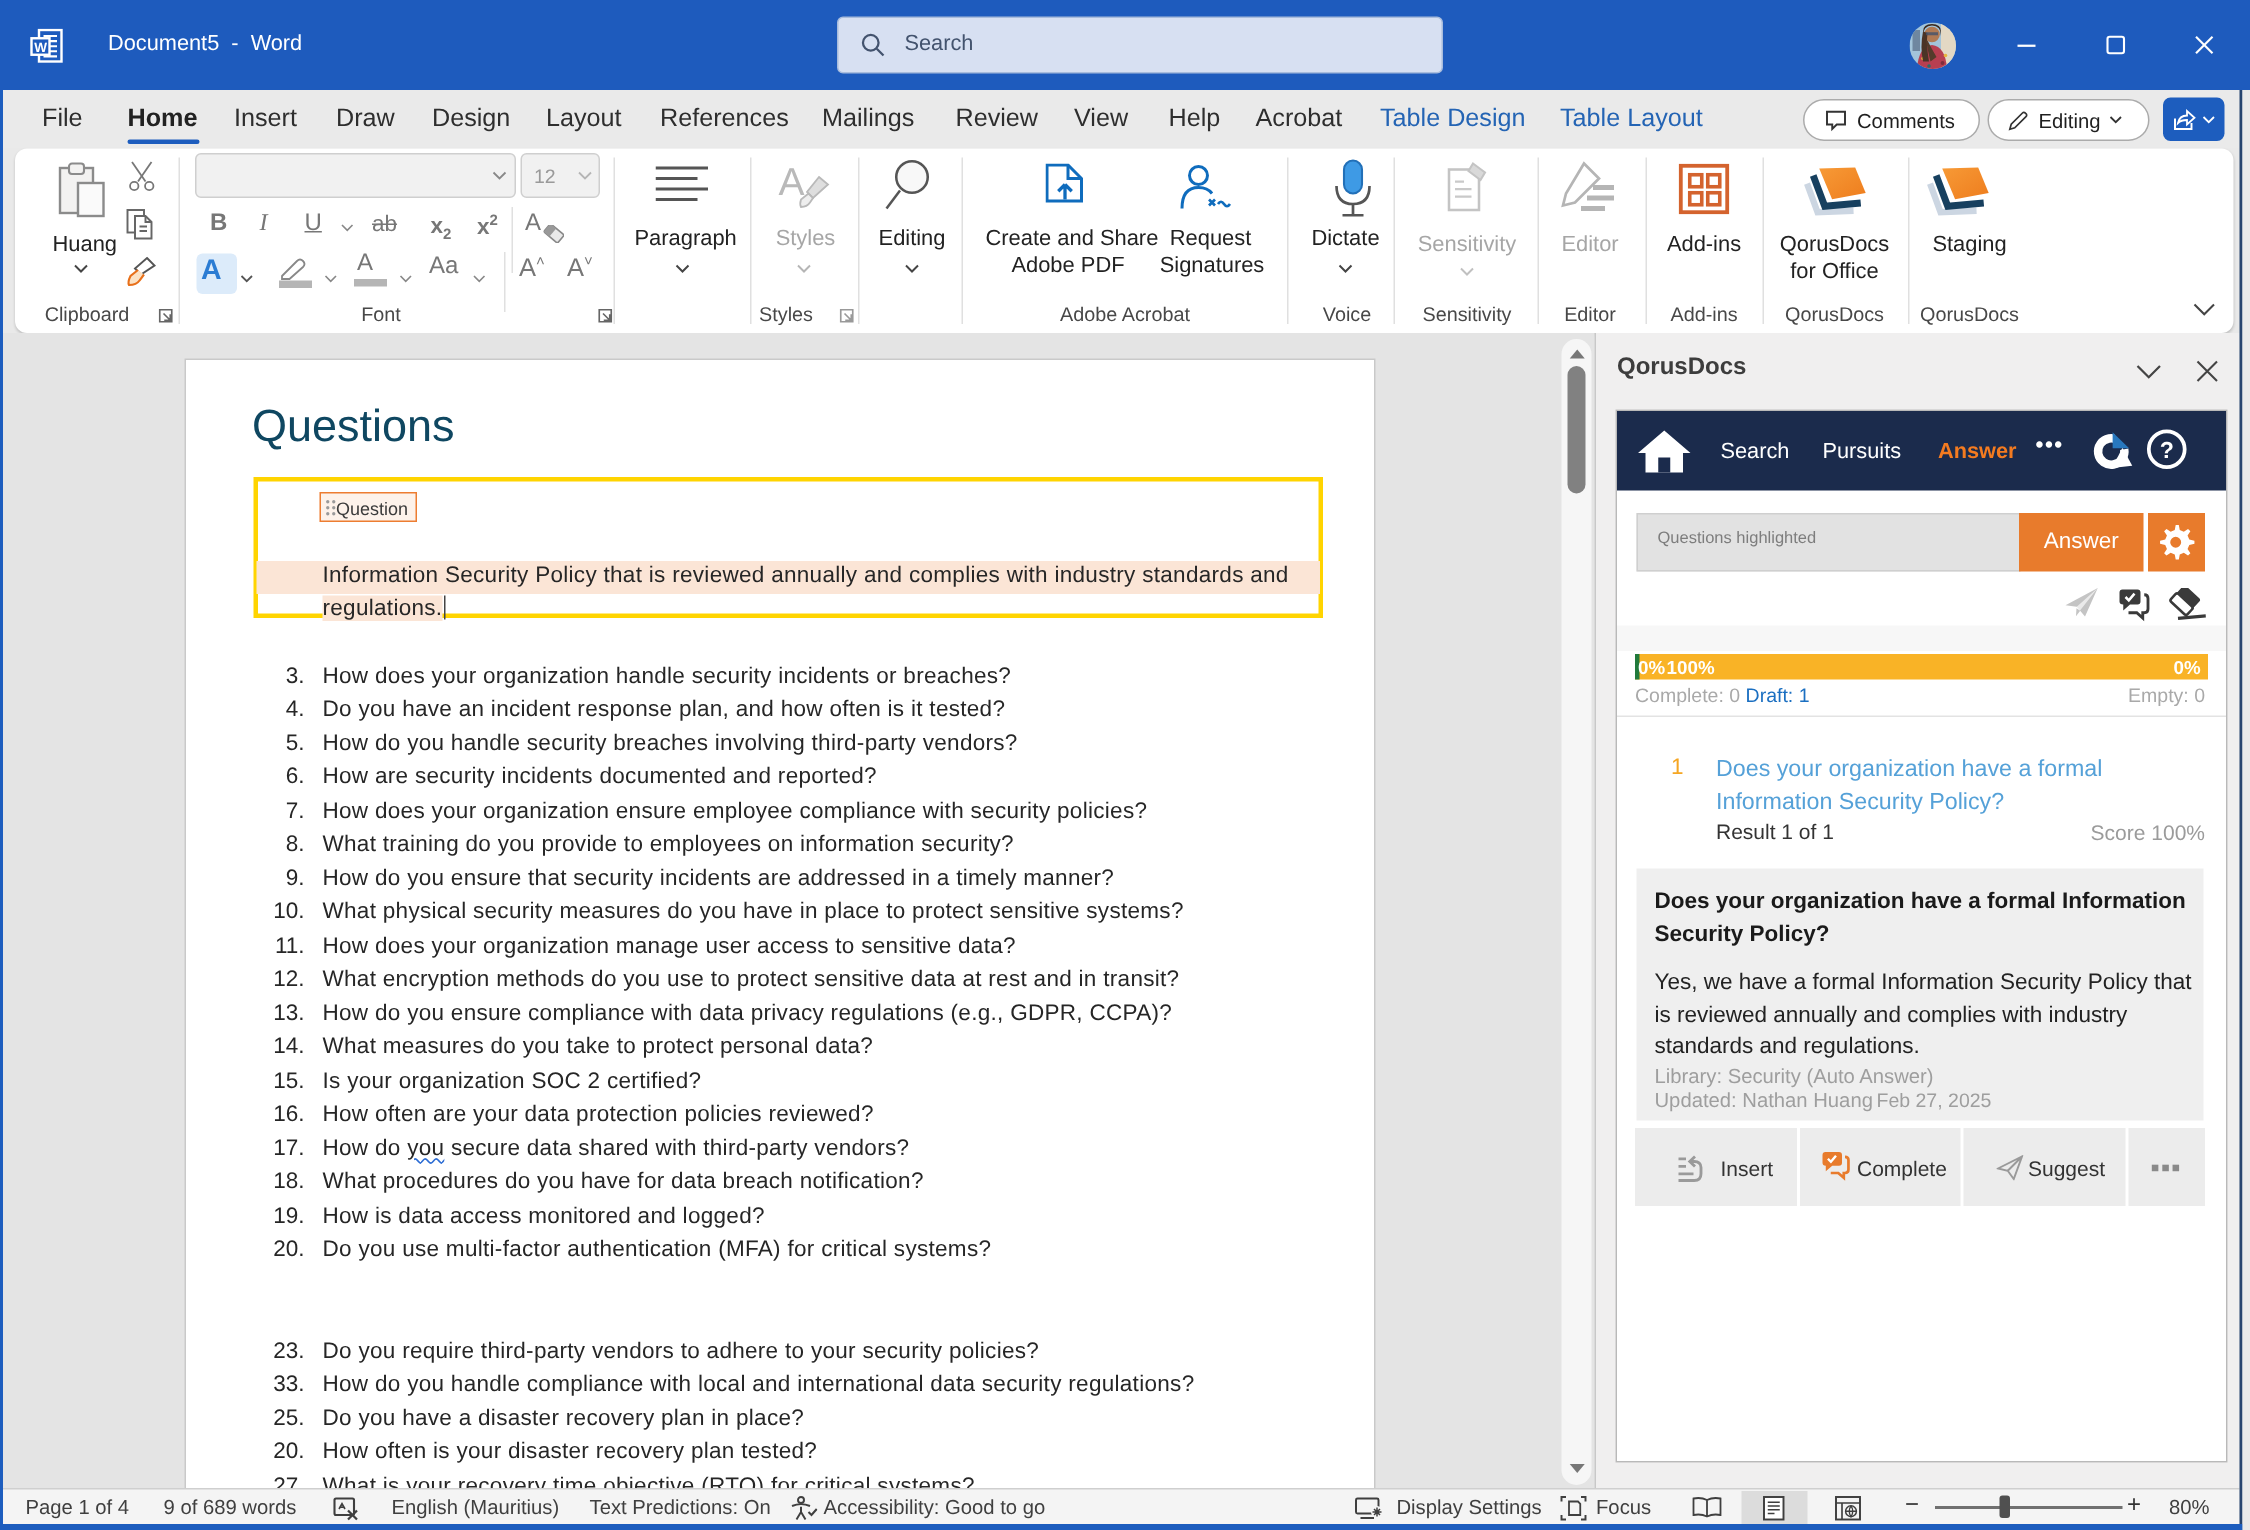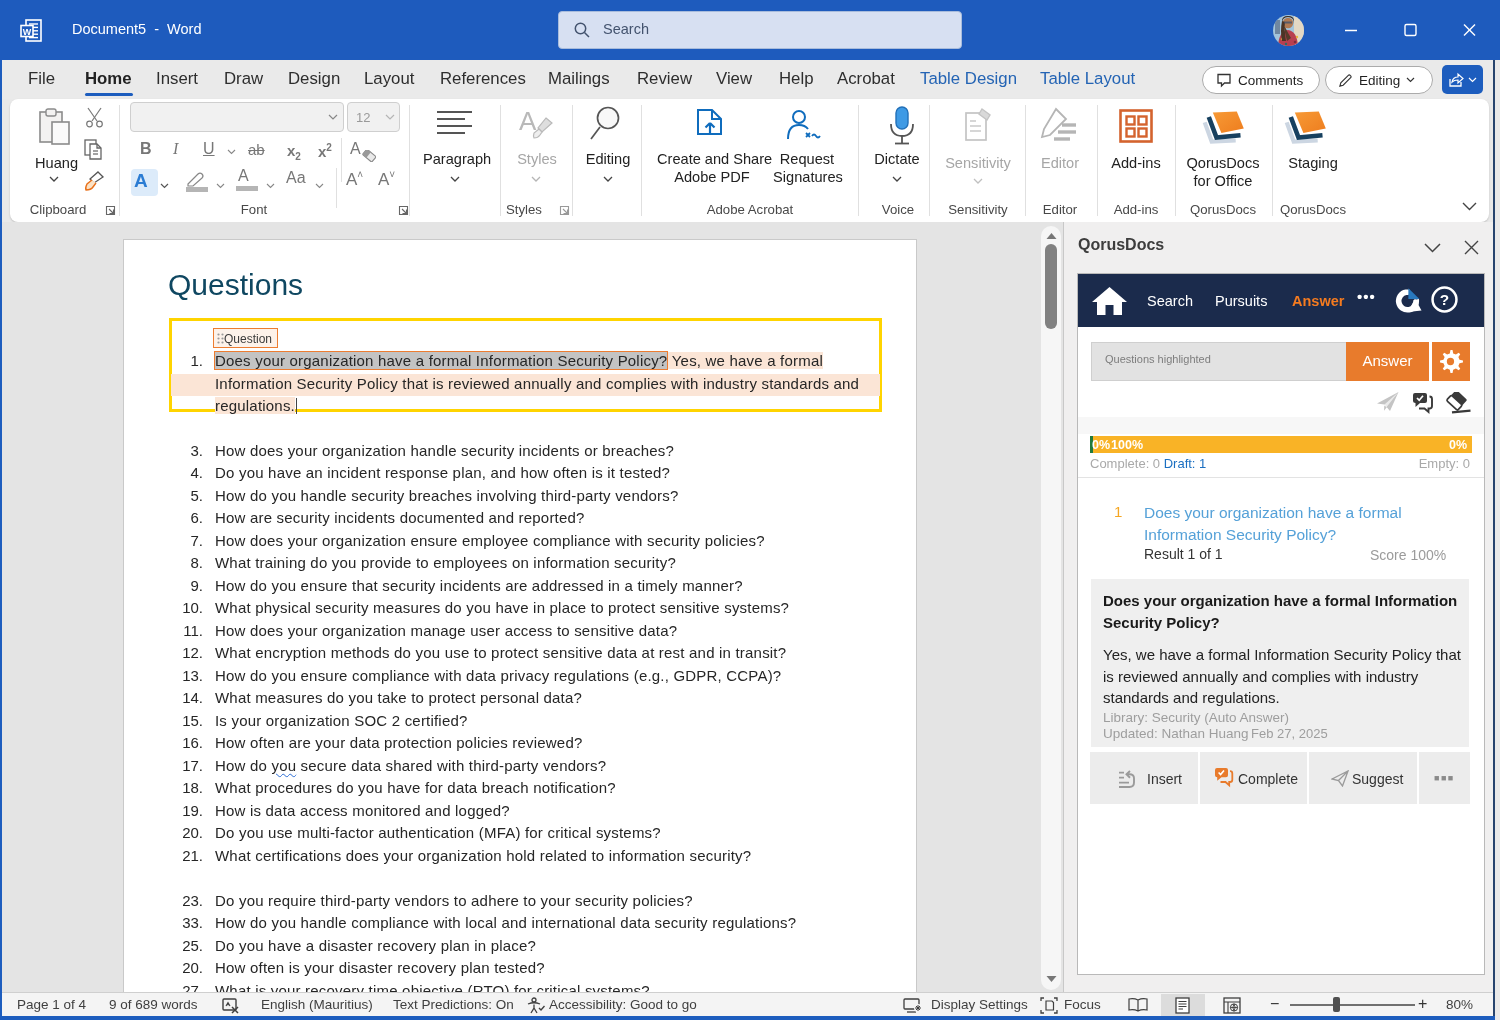--- a/index.html
+++ b/index.html
@@ -360,21 +360,20 @@
           <g fill="#9a9a9a">
             <circle cx="1.5" cy="1.5" r="1.1"></circle>
             <circle cx="5.5" cy="1.5" r="1.1"></circle>
             <circle cx="1.5" cy="5.5" r="1.1"></circle>
             <circle cx="5.5" cy="5.5" r="1.1"></circle>
             <circle cx="1.5" cy="9.5" r="1.1"></circle>
             <circle cx="5.5" cy="9.5" r="1.1"></circle>
           </g>
         </svg>Question
     </div>
-    <div class="dline" style="top:112px"><span class="dnum">1.</span><span style="background:#c3c3c3;outline:1px solid #ED7D31">Does your organization have a formal Information Security Policy?</span><span style="background:#fbe5d6">&nbsp;Yes, we have a formal</span></div>
     <div style="position:absolute;left:47px;top:134px;width:709px;height:22px;background:#fbe5d6"></div>
     <div class="dline" style="top:134.5px"><span class="dnum"></span>Information Security Policy that is reviewed annually and complies with industry standards and</div>
     <div class="dline" style="top:157px"><span class="dnum"></span><span style="background:#fbe5d6">regulations.</span><span style="display:inline-block;width:1.5px;height:16px;background:#444;vertical-align:-3px;margin-left:1px"></span></div>
     <div class="dline" style="top:201.5px"><span class="dnum">3.</span>How does your organization handle security incidents or breaches?</div>
     <div class="dline" style="top:224px"><span class="dnum">4.</span>Do you have an incident response plan, and how often is it tested?</div>
     <div class="dline" style="top:246.5px"><span class="dnum">5.</span>How do you handle security breaches involving third-party vendors?</div>
     <div class="dline" style="top:269px"><span class="dnum">6.</span>How are security incidents documented and reported?</div>
     <div class="dline" style="top:291.5px"><span class="dnum">7.</span>How does your organization ensure employee compliance with security policies?</div>
     <div class="dline" style="top:314px"><span class="dnum">8.</span>What training do you provide to employees on information security?</div>
     <div class="dline" style="top:336.5px"><span class="dnum">9.</span>How do you ensure that security incidents are addressed in a timely manner?</div>
@@ -382,21 +381,20 @@
     <div class="dline" style="top:381.5px"><span class="dnum">11.</span>How does your organization manage user access to sensitive data?</div>
     <div class="dline" style="top:404px"><span class="dnum">12.</span>What encryption methods do you use to protect sensitive data at rest and in transit?</div>
     <div class="dline" style="top:426.5px"><span class="dnum">13.</span>How do you ensure compliance with data privacy regulations (e.g., GDPR, CCPA)?</div>
     <div class="dline" style="top:449px"><span class="dnum">14.</span>What measures do you take to protect personal data?</div>
     <div class="dline" style="top:471.5px"><span class="dnum">15.</span>Is your organization SOC 2 certified?</div>
     <div class="dline" style="top:494px"><span class="dnum">16.</span>How often are your data protection policies reviewed?</div>
     <div class="dline" style="top:516.5px"><span class="dnum">17.</span>How do <span style="text-decoration:underline;text-decoration-style:wavy;text-decoration-color:#2b6cd4;text-decoration-thickness:1px;text-underline-offset:2px;">you</span> secure data shared with third-party vendors?</div>
     <div class="dline" style="top:539px"><span class="dnum">18.</span>What procedures do you have for data breach notification?</div>
     <div class="dline" style="top:561.5px"><span class="dnum">19.</span>How is data access monitored and logged?</div>
     <div class="dline" style="top:584px"><span class="dnum">20.</span>Do you use multi-factor authentication (MFA) for critical systems?</div>
-    <div class="dline" style="top:606.5px"><span class="dnum">21.</span>What certifications does your organization hold related to information security?</div>
     <div class="dline" style="top:651.5px"><span class="dnum">23.</span>Do you require third-party vendors to adhere to your security policies?</div>
     <div class="dline" style="top:674px"><span class="dnum">33.</span>How do you handle compliance with local and international data security regulations?</div>
     <div class="dline" style="top:696.5px"><span class="dnum">25.</span>Do you have a disaster recovery plan in place?</div>
     <div class="dline" style="top:719px"><span class="dnum">20.</span>How often is your disaster recovery plan tested?</div>
     <div class="dline" style="top:741.5px"><span class="dnum">27.</span>What is your recovery time objective (RTO) for critical systems?</div>
   </div>
 
   <div style="position:absolute;left:1039px;top:4px;width:20px;height:764px;background:#f6f6f6;border-radius:10px"></div>
   <svg style="position:absolute;left:1044px;top:10px" width="11" height="8" viewBox="0 0 11 8">
       <path d="M0.5 7 L5.5 1 L10.5 7 Z" fill="#777"></path>
@@ -467,21 +465,21 @@
   <div style="position:absolute;left:25.5px;top:214px;width:3px;height:17px;background:#217a3c"></div>
   <div style="position:absolute;left:28px;top:216px;font-size:12.5px;font-weight:bold;color:#fff">0%<span style="margin-left:1px">100%</span></div>
   <div style="position:absolute;left:385px;top:216px;font-size:12.5px;font-weight:bold;color:#fff">0%</div>
   <div style="position:absolute;left:26px;top:234px;font-size:13px;color:#a9a9a9">Complete: 0 <span style="color:#1b6fc1">Draft: 1</span></div>
   <div style="position:absolute;left:330px;top:234px;width:76px;text-align:right;font-size:13px;color:#a9a9a9">Empty: 0</div>
   <div style="position:absolute;left:14px;top:255px;width:406px;height:1px;background:#e3e3e3"></div>
 
   <div style="position:absolute;left:50px;top:281px;font-size:15px;color:#f5a623">1</div>
   <div style="position:absolute;left:80px;top:280px;font-size:15.5px;color:#55a1d8;line-height:22px">Does your organization have a formal<br>Information Security Policy?</div>
   <div style="position:absolute;left:80px;top:324px;font-size:14px;color:#333">Result 1 of 1</div>
-  <div style="position:absolute;left:306px;top:325px;width:100px;font-size:14px;color:#9b9b9b">Score 100%</div>
+  <div style="position:absolute;left:306px;top:325px;width:100px;text-align:right;font-size:14px;color:#9b9b9b">Score 100%</div>
 
   <div style="position:absolute;left:27px;top:357px;width:378px;height:168px;background:#efefef"></div>
   <div style="position:absolute;left:39px;top:422px;font-size:15px;color:#222;line-height:21.5px">Yes, we have a formal Information Security Policy that<br>is reviewed annually and complies with industry<br>standards and regulations.</div>
   <div style="position:absolute;left:39px;top:368px;font-size:15px;font-weight:bold;color:#1a1a1a;line-height:22px">Does your organization have a formal Information<br>Security Policy?</div>
   <div style="position:absolute;left:39px;top:488px;font-size:13.5px;color:#9e9e9e">Library: Security (Auto Answer)</div>
   <div style="position:absolute;left:39px;top:504px;font-size:13.5px;color:#9e9e9e">Updated: Nathan Huang</div>
   <div style="position:absolute;left:187px;top:504px;font-size:13px;color:#9e9e9e">Feb 27, 2025</div>
 
   <div class="pbbtn" style="left:26px;width:108px"></div>
   <div class="pbbtn" style="left:136px;width:107px"></div>

